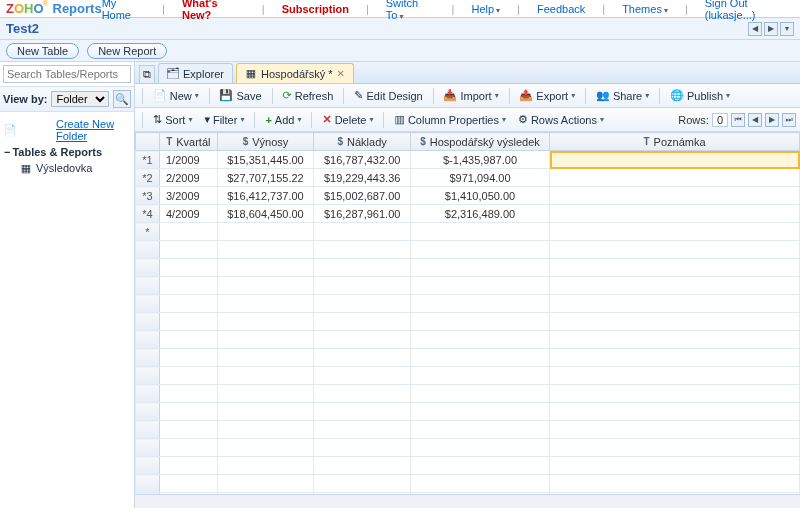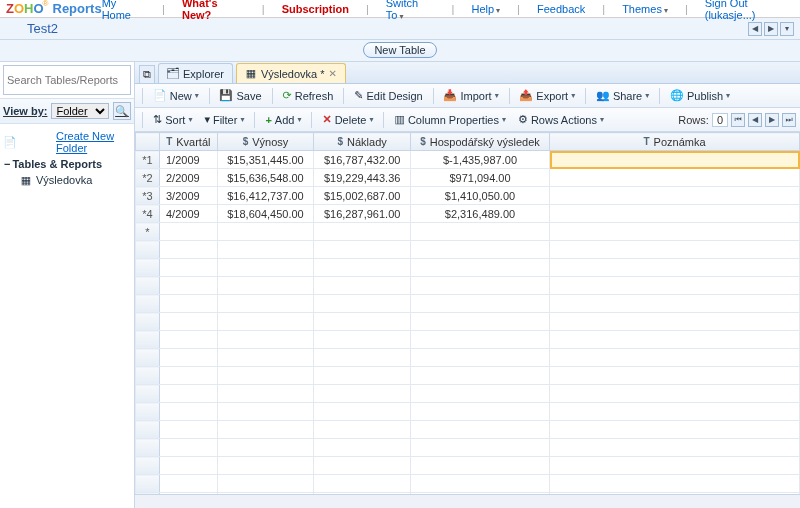--- a/index.html
+++ b/index.html
@@ -12,34 +12,34 @@
   .logo .z { color:#cc3333;font-weight:bold;font-size:13px;} .logo .o1{color:#f5a623;font-weight:bold;font-size:13px;} .logo .h{color:#6fbf4a;font-weight:bold;font-size:13px;} .logo .o2{color:#3b86d6;font-weight:bold;font-size:13px;}
   .logo .sup { color:#f5a623;font-size:8px;position:relative;top:-5px;left:-1px;}
   .logo .rep { color:#3b86d6;font-weight:bold;font-size:13px;margin-left:3px;}
   .topnav { margin-left:auto; display:flex; gap:15px; align-items:center; font-size:11px;}
   .topnav span.sep::before{content:"|";color:#aaa;margin:0 2px;}
   .topnav .warn{color:#cc0000;font-weight:bold;}
   .topnav .dd::after{content:"▾";font-size:8px;margin-left:2px;color:#666;}
 
   
   .titlebar { display:flex;align-items:center;height:22px;padding:0 6px;border-bottom:1px solid #c8d8e8;background:#eef4fb; }
-  .titlebar .title{color:#2a5db0;font-weight:normal;font-size:13px;margin-left:21px;}
+  .titlebar .title{color:#2a5db0;font-weight:bold;font-size:13px;}
   .titlebar .right{margin-left:auto;display:flex;gap:2px;}
   .sqbtn{width:14px;height:14px;border:1px solid #9fb8d6;background:#e8f0fa;display:flex;align-items:center;justify-content:center;font-size:8px;color:#456;cursor:pointer;}
 
   
-  .btnrow{display:flex;align-items:center;height:22px;padding:2px 6px;gap:8px;border-bottom:1px solid #c8d8e8;background:#eef4fb;flex-direction:column;}
+  .btnrow{display:flex;align-items:center;height:22px;padding:2px 6px;gap:8px;border-bottom:1px solid #c8d8e8;background:#eef4fb;}
   .pillbtn{border:1px solid #7aa3d4;background:linear-gradient(#fdfefe,#e4eefb);border-radius:10px;padding:1px 10px;font-size:11px;color:#234;cursor:pointer;}
 
   
   .main{display:flex;height:calc(508px - 18px - 22px - 22px);}
   .sidebar{width:135px;border-right:1px solid #c8d8e8;display:flex;flex-direction:column;background:#fff;}
   .searchwrap{padding:3px;border-bottom:1px solid #d8e2ee;}
-  .searchwrap input{width:100%;border:1px solid #b8c8da;padding:8px 3px;font-size:11px;color:#888;}
-  .viewby{display:flex;align-items:center;gap:4px;padding:3px;border-bottom:1px solid #d8e2ee;background:linear-gradient(#f6fafd,#e9f1fa);text-decoration:underline;}
+  .searchwrap input{width:100%;border:1px solid #b8c8da;padding:2px 3px;font-size:11px;color:#888;}
+  .viewby{display:flex;align-items:center;gap:4px;padding:3px;border-bottom:1px solid #d8e2ee;background:linear-gradient(#f6fafd,#e9f1fa);}
   .viewby label{font-weight:bold;font-size:11px;color:#234;}
   .viewby select{flex:1;font-size:11px;border:1px solid #a9bed6;}
   .viewby .go{width:18px;height:18px;border:1px solid #a9bed6;background:#e7f0fb;display:flex;align-items:center;justify-content:center;cursor:pointer;}
   .sidebody{padding:4px 4px;font-size:11px;}
   .sidebody .link{display:flex;align-items:center;gap:4px;padding:2px 0;}
   .foldernode{display:flex;align-items:center;gap:2px;padding:2px 0;color:#234;font-weight:bold;}
   .leaf{display:flex;align-items:center;gap:4px;padding:2px 0 2px 16px;color:#234;}
   .ico{width:12px;height:12px;display:inline-flex;align-items:center;justify-content:center;}
 
   
@@ -152,21 +152,21 @@
     <div class="tabstrip">
       <div class="pretab">
           <span>⧉</span>
         </div>
       <div class="tab">
         <span class="ico">🗂</span>
         <span>Explorer</span>
       </div>
       <div class="tab active">
         <span class="ico">▦</span>
-        <span>Výsledovka *</span>
+        <span>Hospodářský *</span>
         <span class="close">✕</span>
       </div>
     </div>
 
     <div class="tb">
       <div class="sepv"></div>
       <div class="tbtn">
           <span>📄</span>
           <span>New</span>
           <span class="dd">▾</span>
@@ -299,21 +299,21 @@
               <td class="rownum">*1</td>
               <td class="txt">1/2009</td>
               <td class="num">$15,351,445.00</td>
               <td class="num">$16,787,432.00</td>
               <td class="num">$-1,435,987.00</td>
               <td class="txt activecell"></td>
             </tr>
             <tr>
               <td class="rownum">*2</td>
               <td class="txt">2/2009</td>
-              <td class="num">$15,636,548.00</td>
+              <td class="num">$27,707,155.22</td>
               <td class="num">$19,229,443.36</td>
               <td class="num">$971,094.00</td>
               <td class="txt"></td>
             </tr>
             <tr>
               <td class="rownum">*3</td>
               <td class="txt">3/2009</td>
               <td class="num">$16,412,737.00</td>
               <td class="num">$15,002,687.00</td>
               <td class="num">$1,410,050.00</td>

